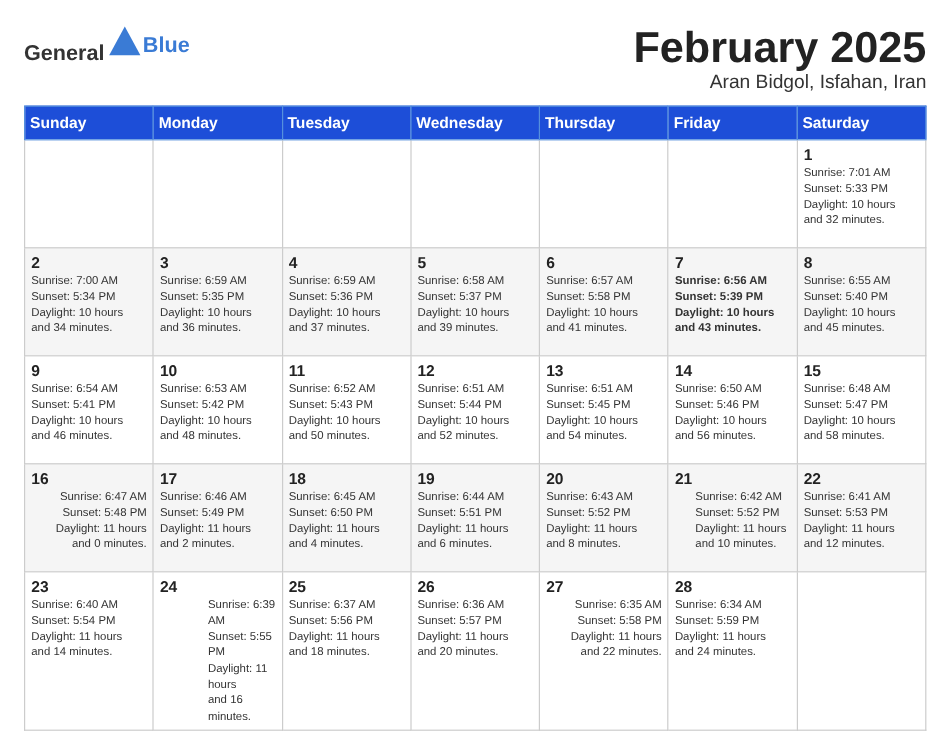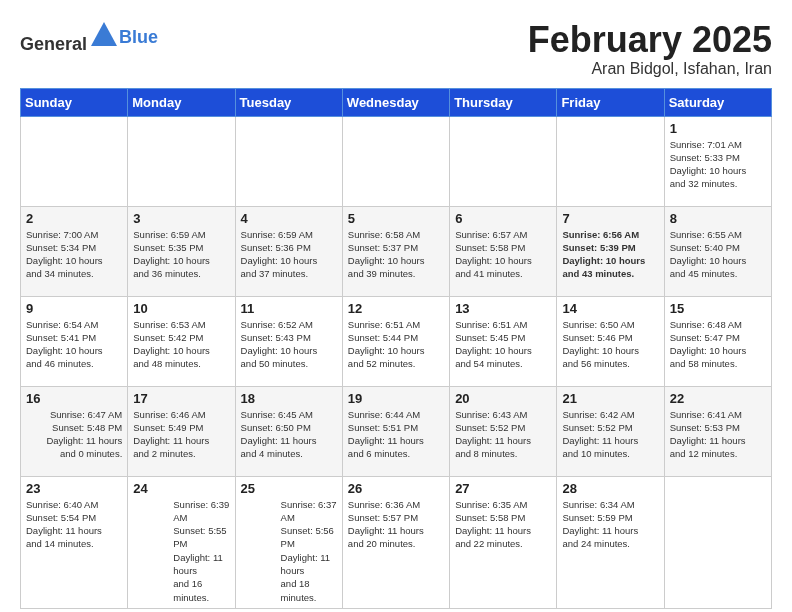--- a/index.html
+++ b/index.html
@@ -271,21 +271,21 @@
         </td>
         <td>
           <div class="day-number">20</div>
           <div class="day-info" style="white-space: pre-line;">Sunrise: 6:43 AM
 Sunset: 5:52 PM
 Daylight: 11 hours
 and 8 minutes.</div>
         </td>
         <td>
           <div class="day-number">21</div>
-          <div class="day-info" style="white-space: pre-line;">Sunrise: 6:42 AM
+          <div class="day-info" style="white-space: pre-line; margin-left: 17px;">Sunrise: 6:42 AM
 Sunset: 5:52 PM
 Daylight: 11 hours
 and 10 minutes.</div>
         </td>
         <td>
           <div class="day-number">22</div>
           <div class="day-info" style="white-space: pre-line;">Sunrise: 6:41 AM
 Sunset: 5:53 PM
 Daylight: 11 hours
 and 12 minutes.</div>
@@ -301,35 +301,35 @@
         </td>
         <td>
           <div class="day-number">24</div>
           <div class="day-info" style="white-space: pre-line; margin-left: 40px;">Sunrise: 6:39 AM
 Sunset: 5:55 PM
 Daylight: 11 hours
 and 16 minutes.</div>
         </td>
         <td>
           <div class="day-number">25</div>
-          <div class="day-info" style="white-space: pre-line; margin-left: 40px;">Sunrise: 6:37 AM
+          <div class="day-info" style="white-space: pre-line;">Sunrise: 6:37 AM
 Sunset: 5:56 PM
 Daylight: 11 hours
 and 18 minutes.</div>
         </td>
         <td>
           <div class="day-number">26</div>
           <div class="day-info" style="white-space: pre-line;">Sunrise: 6:36 AM
 Sunset: 5:57 PM
 Daylight: 11 hours
 and 20 minutes.</div>
         </td>
         <td>
           <div class="day-number">27</div>
-          <div class="day-info" style="white-space: pre-line;">Sunrise: 6:35 AM
+          <div class="day-info" style="white-space: pre-line; text-align: right;">Sunrise: 6:35 AM
 Sunset: 5:58 PM
 Daylight: 11 hours
 and 22 minutes.</div>
         </td>
         <td>
           <div class="day-number">28</div>
           <div class="day-info" style="white-space: pre-line;">Sunrise: 6:34 AM
 Sunset: 5:59 PM
 Daylight: 11 hours
 and 24 minutes.</div>

